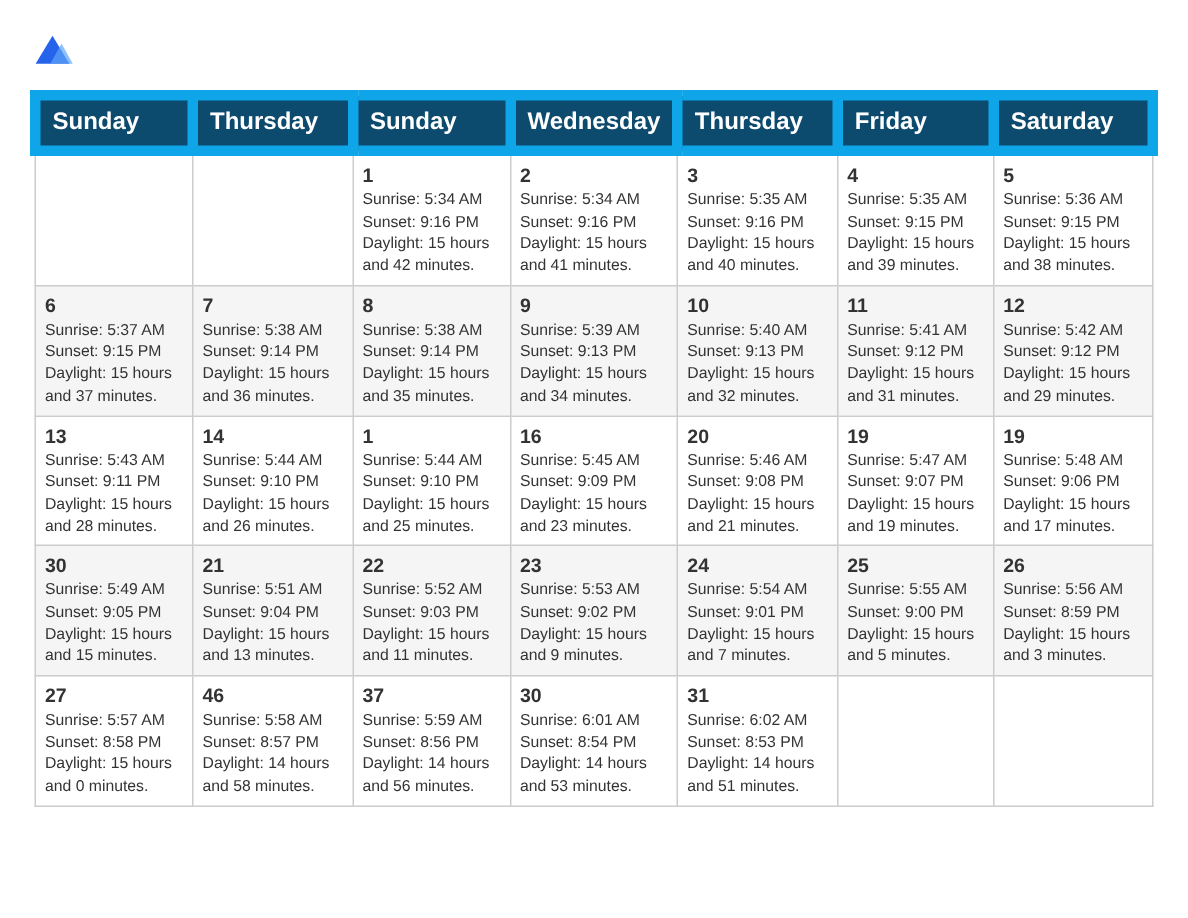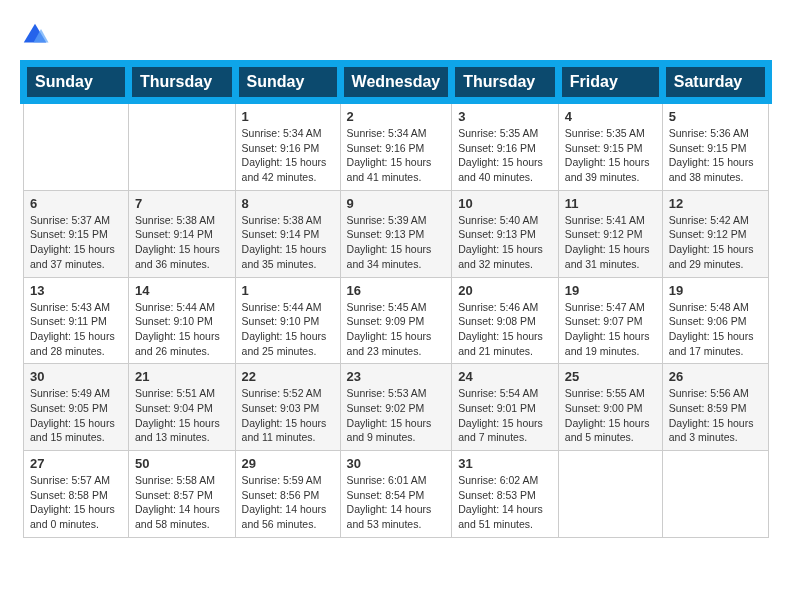--- a/index.html
+++ b/index.html
@@ -150,21 +150,21 @@
         <td><span class="day-number">30</span><span class="cell-content">Sunrise: 5:49 AM<br>Sunset: 9:05 PM<br>Daylight: 15 hours and 15 minutes.</span></td>
         <td><span class="day-number">21</span><span class="cell-content">Sunrise: 5:51 AM<br>Sunset: 9:04 PM<br>Daylight: 15 hours and 13 minutes.</span></td>
         <td><span class="day-number">22</span><span class="cell-content">Sunrise: 5:52 AM<br>Sunset: 9:03 PM<br>Daylight: 15 hours and 11 minutes.</span></td>
         <td><span class="day-number">23</span><span class="cell-content">Sunrise: 5:53 AM<br>Sunset: 9:02 PM<br>Daylight: 15 hours and 9 minutes.</span></td>
         <td><span class="day-number">24</span><span class="cell-content">Sunrise: 5:54 AM<br>Sunset: 9:01 PM<br>Daylight: 15 hours and 7 minutes.</span></td>
         <td><span class="day-number">25</span><span class="cell-content">Sunrise: 5:55 AM<br>Sunset: 9:00 PM<br>Daylight: 15 hours and 5 minutes.</span></td>
         <td><span class="day-number">26</span><span class="cell-content">Sunrise: 5:56 AM<br>Sunset: 8:59 PM<br>Daylight: 15 hours and 3 minutes.</span></td>
       </tr>
       <tr>
         <td><span class="day-number">27</span><span class="cell-content">Sunrise: 5:57 AM<br>Sunset: 8:58 PM<br>Daylight: 15 hours and 0 minutes.</span></td>
-        <td><span class="day-number">50</span><span class="cell-content">Sunrise: 5:58 AM<br>Sunset: 8:57 PM<br>Daylight: 14 hours and 58 minutes.</span></td>
-        <td><span class="day-number">29</span><span class="cell-content">Sunrise: 5:59 AM<br>Sunset: 8:56 PM<br>Daylight: 14 hours and 56 minutes.</span></td>
+        <td><span class="day-number">46</span><span class="cell-content">Sunrise: 5:58 AM<br>Sunset: 8:57 PM<br>Daylight: 14 hours and 58 minutes.</span></td>
+        <td><span class="day-number">37</span><span class="cell-content">Sunrise: 5:59 AM<br>Sunset: 8:56 PM<br>Daylight: 14 hours and 56 minutes.</span></td>
         <td><span class="day-number">30</span><span class="cell-content">Sunrise: 6:01 AM<br>Sunset: 8:54 PM<br>Daylight: 14 hours and 53 minutes.</span></td>
         <td><span class="day-number">31</span><span class="cell-content">Sunrise: 6:02 AM<br>Sunset: 8:53 PM<br>Daylight: 14 hours and 51 minutes.</span></td>
         <td class="empty-cell">&nbsp;</td>
         <td class="empty-cell">&nbsp;</td>
       </tr>
     </tbody>
 </table>
 
 </body></html>

